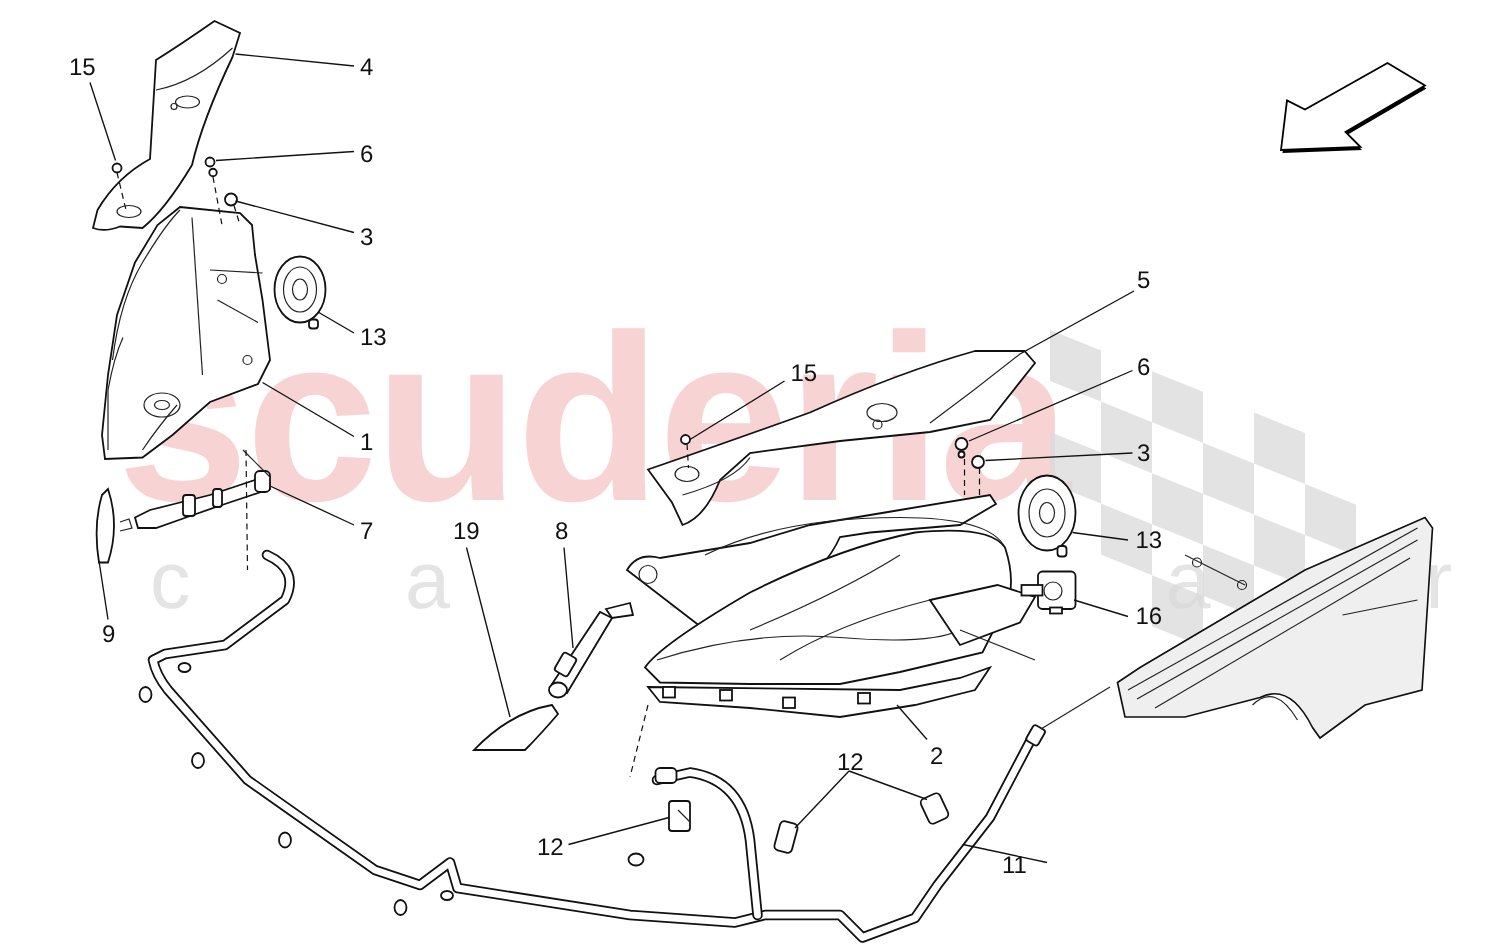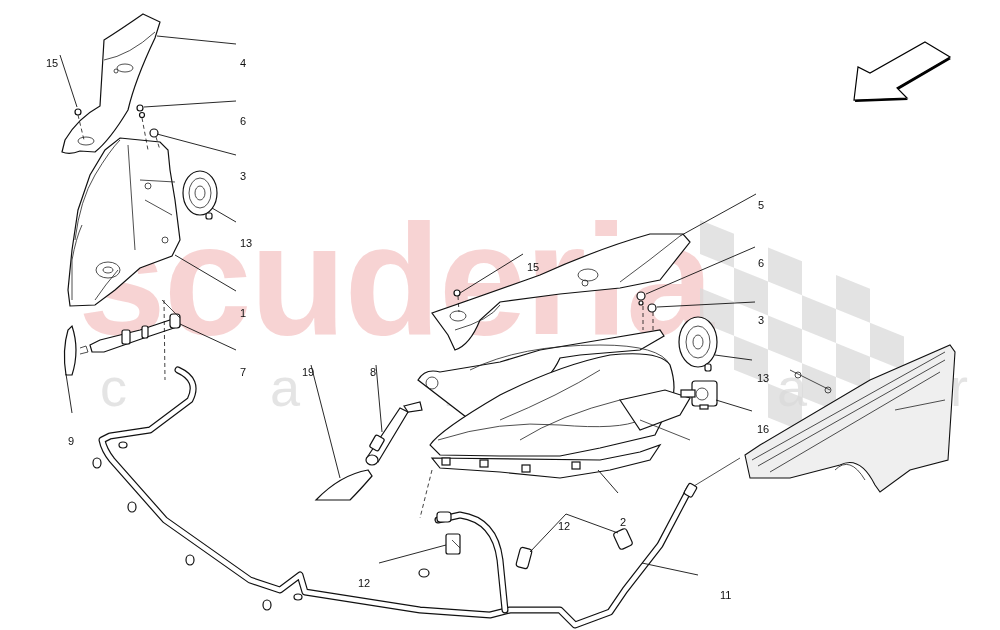--- a/index.html
+++ b/index.html
@@ -1,20 +1,20 @@
 <!DOCTYPE html>
 <html><head>
 <meta charset="utf-8">
 <style>
   html, body { margin: 0; padding: 0; background: #ffffff; }
   body { width: 1000px; height: 630px; overflow: hidden; position: relative; font-family: "Liberation Sans", sans-serif; }
   #canvas { position: absolute; left: 0; top: 0; width: 1000px; height: 630px; }
   .wm-main { position: absolute; left: 78px; top: 200px; font-family: "Liberation Sans", sans-serif; font-weight: bold; font-size: 158px; letter-spacing: -2px; color: rgba(236, 150, 150, 0.42); line-height: 1; white-space: nowrap; pointer-events: none; }
   .wm-sub { position: absolute; left: 100px; top: 360px; font-family: "Liberation Sans", sans-serif; font-size: 54px; letter-spacing: 64px; color: rgba(205, 205, 205, 0.55); line-height: 1; white-space: nowrap; pointer-events: none; }
-  .callout { position: absolute; font-family: "Liberation Sans", sans-serif; font-size: 11px; color: #111; line-height: 1; white-space: nowrap; margin-top: 20px; }
+  .callout { position: absolute; font-family: "Liberation Sans", sans-serif; font-size: 16px; color: #111; line-height: 1; white-space: nowrap; }
   svg .part { fill: #ffffff; stroke: #111; stroke-width: 1.2; }
   svg .thin { fill: none; stroke: #222; stroke-width: 0.8; }
   svg .leader { fill: none; stroke: #111; stroke-width: 0.9; }
   svg .dash { fill: none; stroke: #111; stroke-width: 0.8; stroke-dasharray: 4 3; }
   svg .hose { fill: none; stroke: #111; stroke-width: 7; stroke-linecap: round; stroke-linejoin: round; }
   svg .hose-in { fill: none; stroke: #fff; stroke-width: 4.6; stroke-linecap: round; stroke-linejoin: round; }
   svg .gray { fill: #efefef; stroke: #111; stroke-width: 1.1; }
   svg .check { fill: #d9d9d9; opacity: 0.75; }
 </style>
 </head>
@@ -245,15 +245,15 @@
   <div class="callout" style="left:370px;top:347px">8</div>
   <div class="callout" style="left:527px;top:242px">15</div>
   <div class="callout" style="left:758px;top:180px">5</div>
   <div class="callout" style="left:758px;top:238px">6</div>
   <div class="callout" style="left:758px;top:295px">3</div>
   <div class="callout" style="left:757px;top:353px">13</div>
   <div class="callout" style="left:757px;top:404px">16</div>
   <div class="callout" style="left:620px;top:497px">2</div>
   <div class="callout" style="left:558px;top:501px">12</div>
   <div class="callout" style="left:358px;top:558px">12</div>
-  <div class="callout" style="left:720px;top:570px">11</div>
+  <div class="callout" style="left:668px;top:570px">11</div>
 
 </div>
 
 </body></html>

